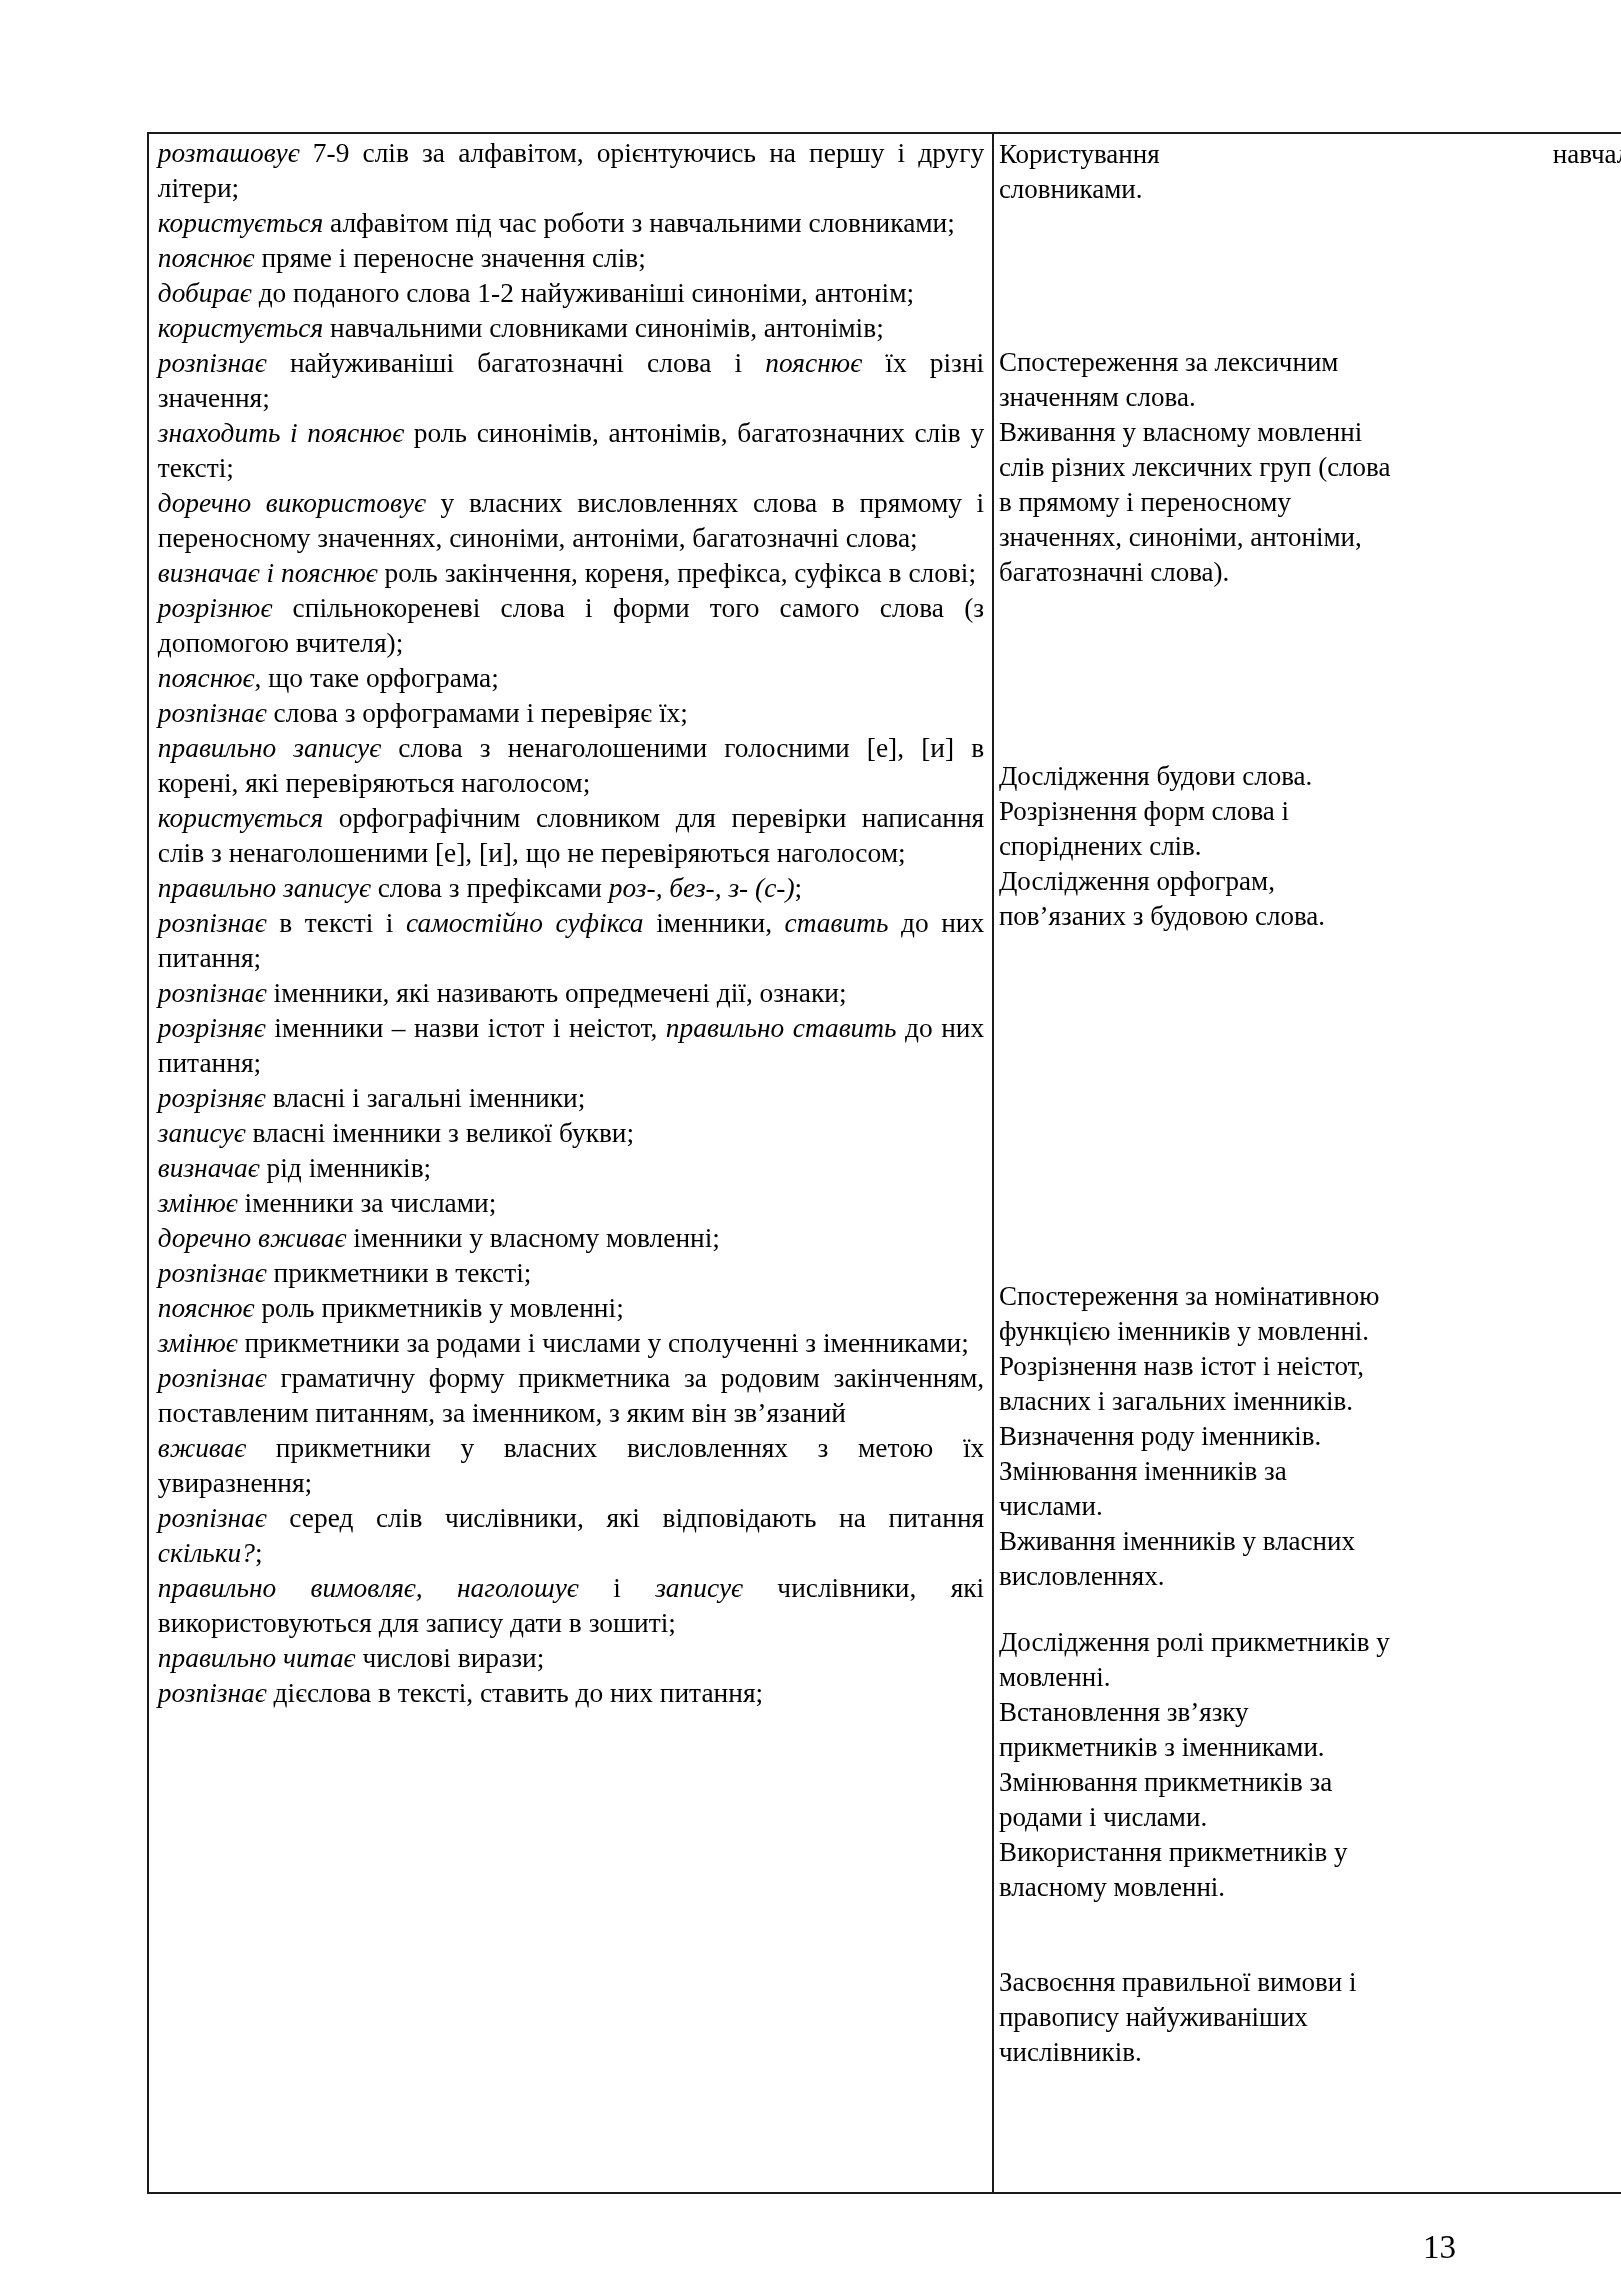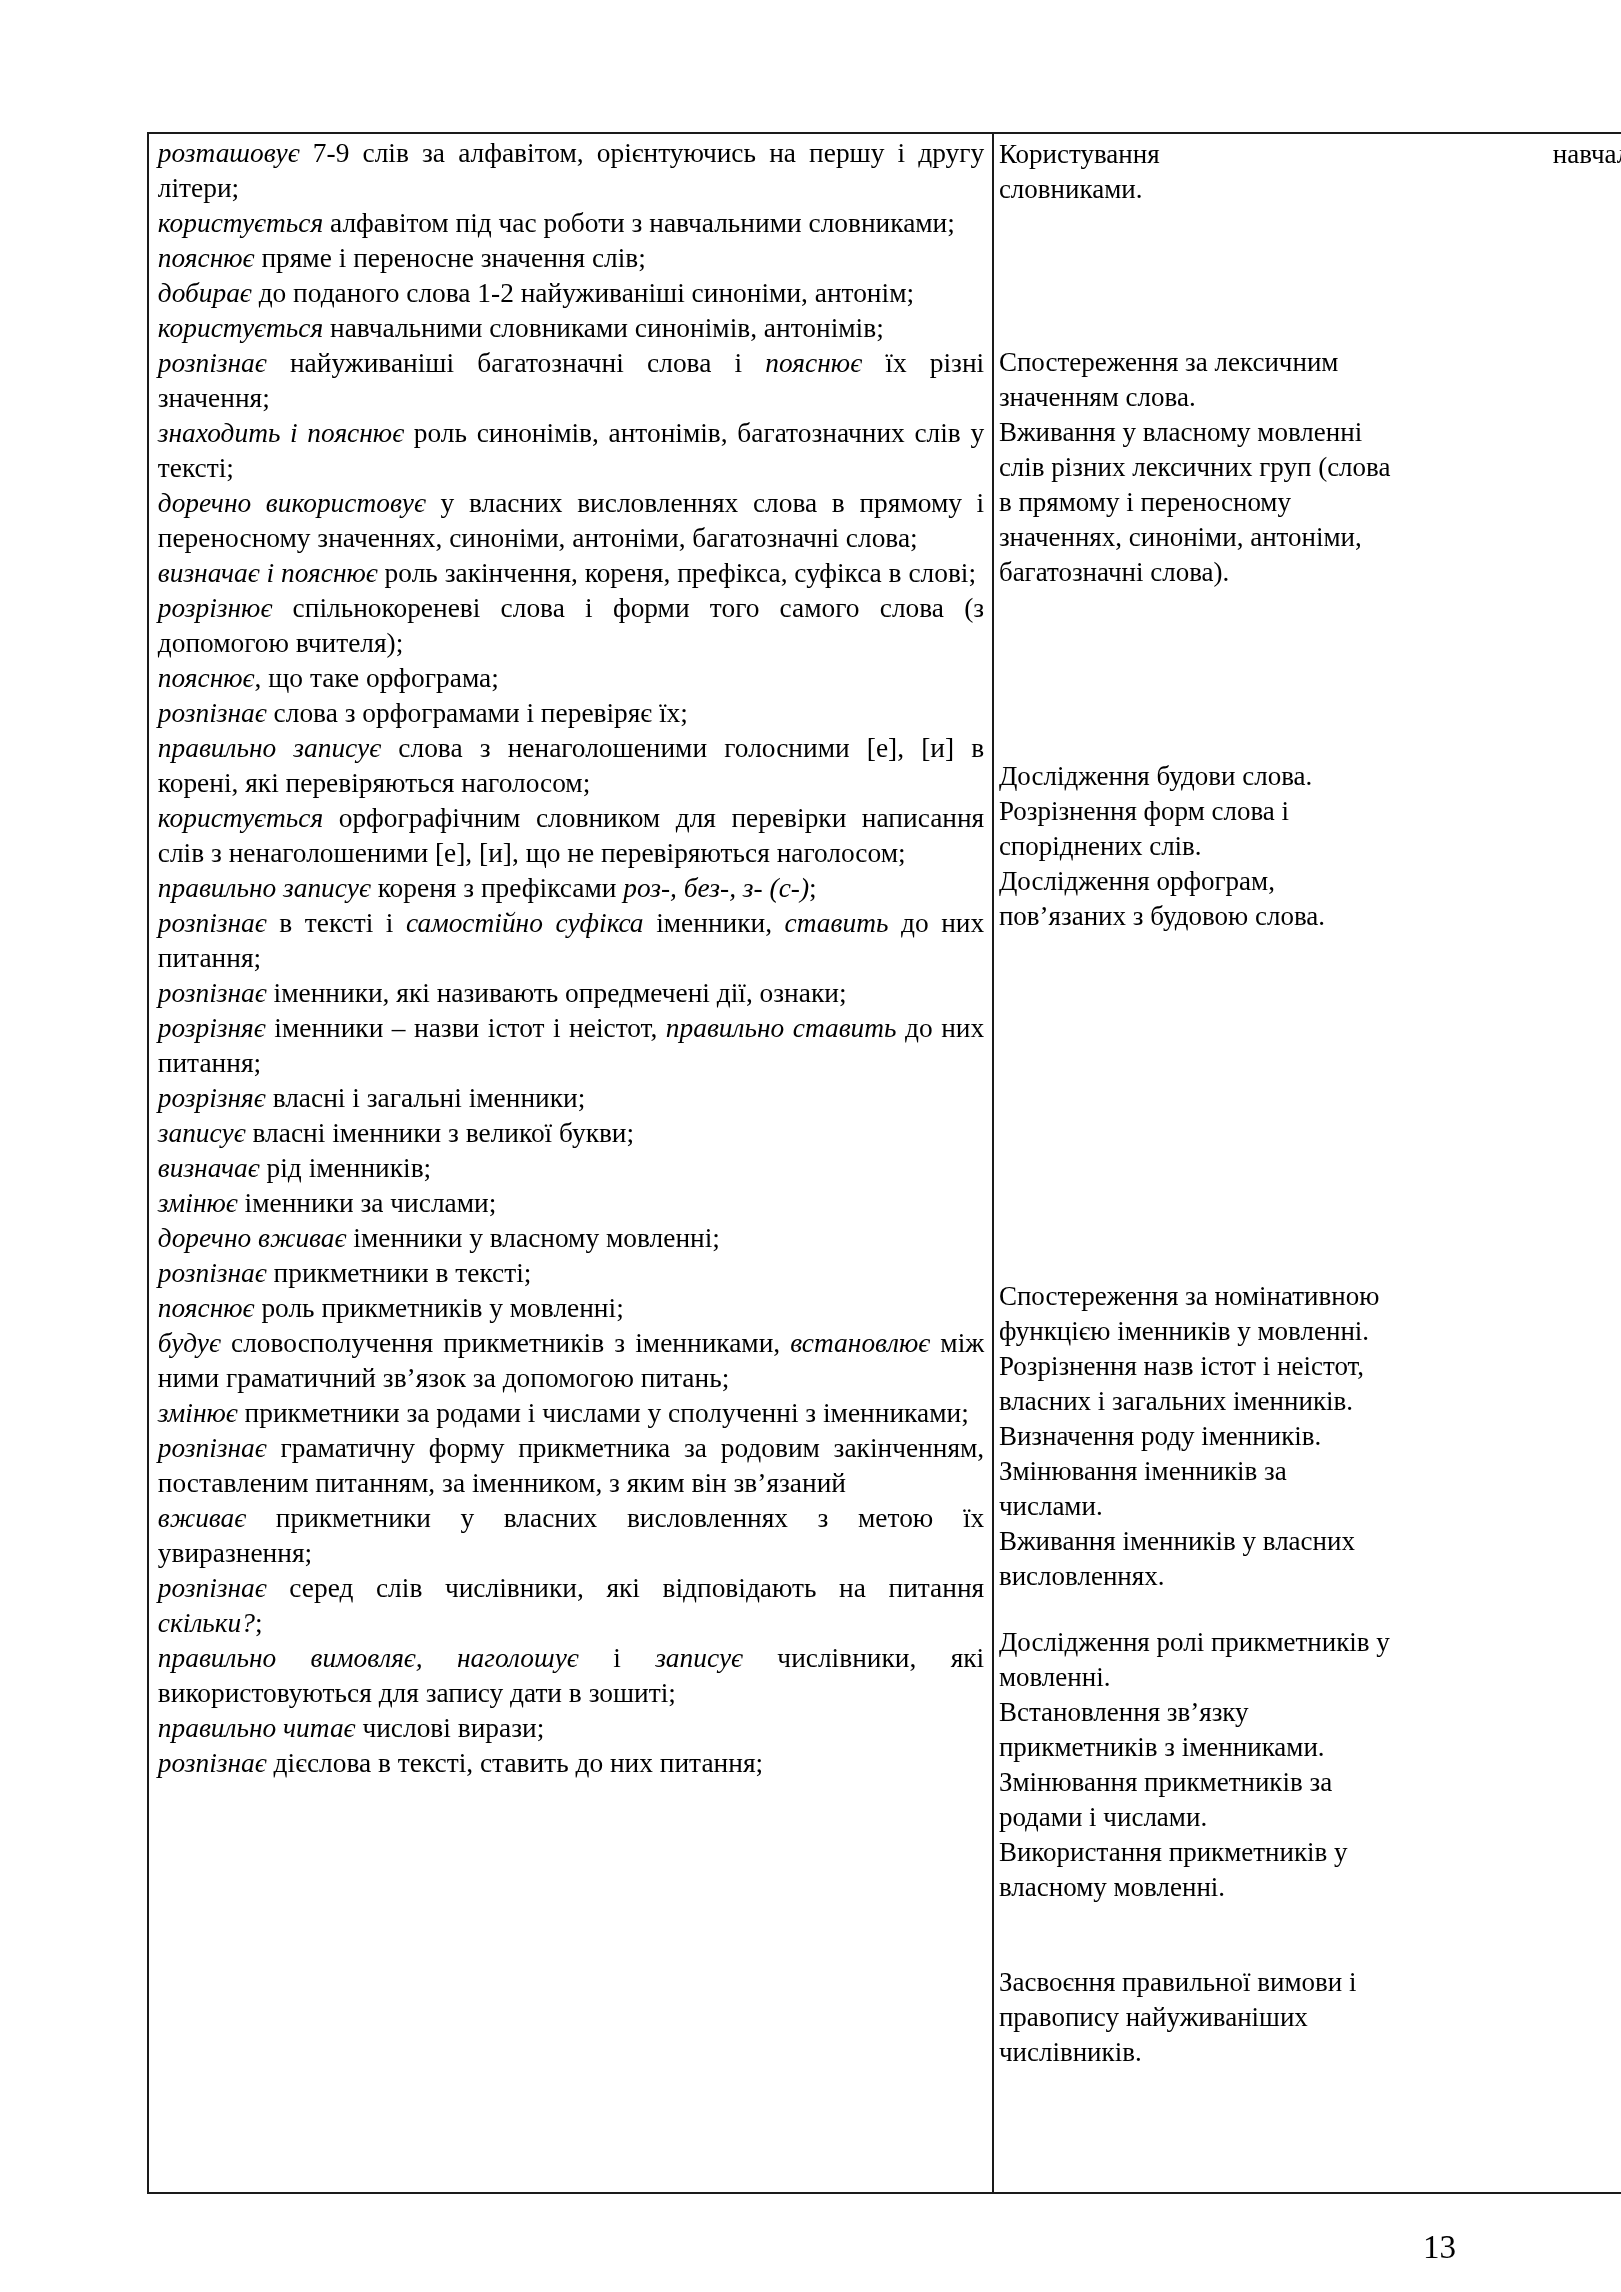--- a/index.html
+++ b/index.html
@@ -81,32 +81,31 @@
         <p class="item"><em>користується</em><span> навчальними словниками синонімів, антонімів;</span></p>
         <p class="item"><em>розпізнає</em><span> найуживаніші багатозначні слова і </span><em>пояснює</em><span> їх різні значення;</span></p>
         <p class="item"><em>знаходить і пояснює</em><span> роль синонімів, антонімів, багатозначних слів у тексті;</span></p>
         <p class="item"><em>доречно використовує</em><span> у власних висловленнях слова в прямому і переносному значеннях, синоніми, антоніми, багатозначні слова;</span></p>
         <p class="item"><em>визначає і пояснює</em><span> роль закінчення, кореня, префікса, суфікса в слові;</span></p>
         <p class="item"><em>розрізнює</em><span> спільнокореневі слова і форми того самого слова (з допомогою вчителя);</span></p>
         <p class="item"><em>пояснює</em><span>, що таке орфограма;</span></p>
         <p class="item"><em>розпізнає</em><span> слова з орфограмами і перевіряє їх;</span></p>
         <p class="item"><em>правильно записує</em><span> слова з ненаголошеними голосними [е], [и] в корені, які перевіряються наголосом;</span></p>
         <p class="item"><em>користується</em><span> орфографічним словником для перевірки написання слів з ненаголошеними [е], [и], що не перевіряються наголосом;</span></p>
-        <p class="item"><em>правильно записує</em><span> кореня з префіксами </span><em>роз-, без-, з- (с-)</em><span>;</span></p>
+        <p class="item"><em>правильно записує</em><span> слова з префіксами </span><em>роз-, без-, з- (с-)</em><span>;</span></p>
         <p class="item"><em>розпізнає</em><span> в тексті і </span><em>самостійно суфікса</em><span> іменники, </span><em>ставить</em><span> до них питання;</span></p>
         <p class="item"><em>розпізнає</em><span> іменники, які називають опредмечені дії, ознаки;</span></p>
         <p class="item"><em>розрізняє</em><span> іменники – назви істот і неістот, </span><em>правильно ставить</em><span> до них питання;</span></p>
         <p class="item"><em>розрізняє</em><span> власні і загальні іменники;</span></p>
         <p class="item"><em>записує</em><span> власні іменники з великої букви;</span></p>
         <p class="item"><em>визначає</em><span> рід іменників;</span></p>
         <p class="item"><em>змінює</em><span> іменники за числами;</span></p>
         <p class="item"><em>доречно вживає</em><span> іменники у власному мовленні;</span></p>
         <p class="item"><em>розпізнає</em><span> прикметники в тексті;</span></p>
         <p class="item"><em>пояснює</em><span> роль прикметників у мовленні;</span></p>
-        <p class="item"><em>будує</em><span> словосполучення прикметників з іменниками, </span><em>встановлює</em><span> між ними граматичний зв’язок за допомогою питань;</span></p>
         <p class="item"><em>змінює</em><span> прикметники за родами і числами у сполученні з іменниками;</span></p>
         <p class="item"><em>розпізнає</em><span> граматичну форму прикметника за родовим закінченням, поставленим питанням, за іменником, з яким він зв’язаний</span></p>
         <p class="item"><em>вживає</em><span> прикметники у власних висловленнях з метою їх увиразнення;</span></p>
         <p class="item"><em>розпізнає</em><span> серед слів числівники, які відповідають на питання </span><em>скільки?</em><span>;</span></p>
         <p class="item"><em>правильно вимовляє, наголошує</em><span> і </span><em>записує</em><span> числівники, які використовуються для запису дати в зошиті;</span></p>
         <p class="item"><em>правильно читає</em><span> числові вирази;</span></p>
         <p class="item"><em>розпізнає</em><span> дієслова в тексті, ставить до них питання;</span></p>
       </div>
     <div class="cell-right" id="right-cell">
         <div class="rblock" style="top: 2.9px;">

